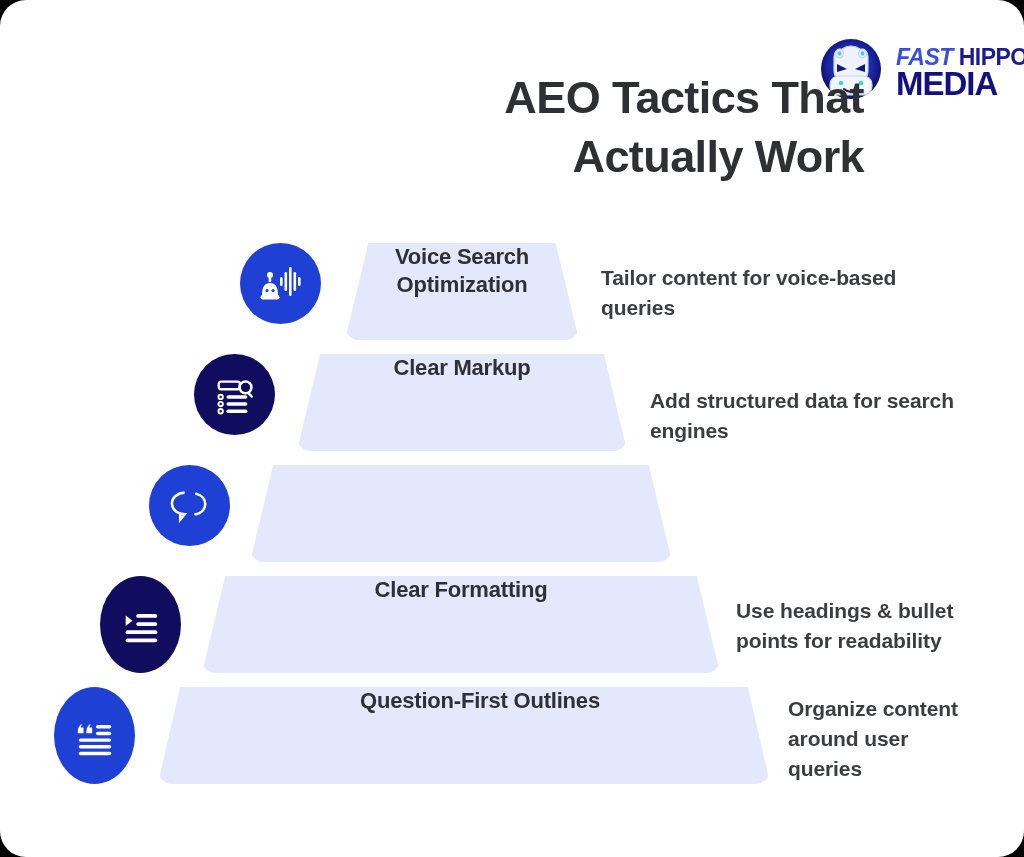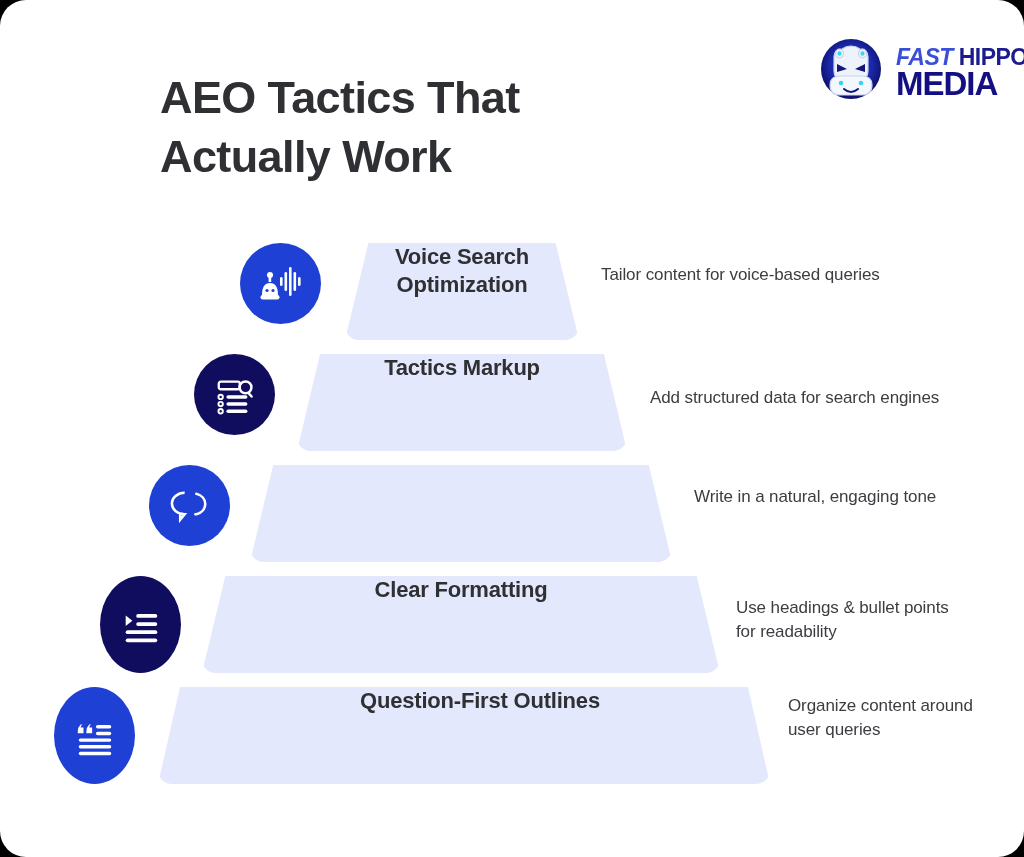--- a/index.html
+++ b/index.html
@@ -61,21 +61,21 @@
     letter-spacing: -1px;
     margin-top: 1px;
   }
 
   
   #title {
     position: absolute;
     top: 68px;
     left: 160px;
     width: 704px;
-    text-align: left;
+    text-align: right;
     font-size: 45px;
     font-weight: bold;
     color: #2f3033;
     line-height: 1.32;
     letter-spacing: -0.6px;
   }
 
   
   #pyramid {
     position: absolute;
@@ -112,24 +112,25 @@
     font-size: 22px;
     font-weight: bold;
     color: #2f3033;
     text-align: center;
     line-height: 1.28;
     letter-spacing: -0.2px;
     padding: 0 14px;
   }
   .desc {
     position: absolute;
-    font-size: 17px;
+    font-size: 21px;
     color: #3b3d41;
     line-height: 1.42;
     letter-spacing: -0.1px;
+    font-weight: bold;
   }
 </style>
 </head>
 <body>
 
 <div id="page">
 
   <div id="logo">
     <div id="logo-mark">
       <svg viewBox="0 0 74 74" width="74" height="74">
@@ -208,37 +209,36 @@
             <circle cx="8" cy="32.5" r="2.3" fill="none" stroke="#ffffff" stroke-width="2"></circle>
             <rect x="14" y="30.7" width="22" height="3.6" rx="1.8"></rect>
             <circle cx="8" cy="40" r="2.3" fill="none" stroke="#ffffff" stroke-width="2"></circle>
             <rect x="14" y="38.2" width="22" height="3.6" rx="1.8"></rect>
           </g>
         </svg>
       </div>
       <div class="band" style="left:297px;width:330px;clip-path:polygon(7% 0%, 93% 0%, 100% 100%, 0% 100%);background:#e3e8fc;border-radius:14px;">
       </div>
       <div class="band" style="left:297px;width:330px;background:transparent;">
-        <div class="band-label">Tactics Markup</div>
+        <div class="band-label">Clear Markup</div>
       </div>
       <div class="desc" style="left:650px;top:32px;width:310px;">Add structured data for search engines</div>
     </div>
 
     <div class="row">
       <div class="icon-badge round" style="left:149px;background:#1f40d4;">
         <svg viewBox="0 0 46 46" width="45" height="45">
           <g fill="none" stroke="#ffffff" stroke-width="2.6" stroke-linecap="round">
             <path d="M30 11 a13 11 0 0 1 0 21 l-1 0"></path>
             <path d="M18 10 a13 11 0 1 0 0 22 l-4.5 5.5 l0 -6.2 a13 11 0 0 1 4.5 -21.3 z"></path>
           </g>
         </svg>
       </div>
       <div class="band" style="left:250px;width:422px;clip-path:polygon(5.5% 0%, 94.5% 0%, 100% 100%, 0% 100%);background:#e3e8fc;border-radius:14px;">
       </div>
-      <div class="desc" style="left:694px;top:20px;width:270px;">Write in a natural, engaging tone</div>
     </div>
 
     <div class="row">
       <div class="icon-badge" style="left:100px;background:#100c5e;">
         <svg viewBox="0 0 46 46" width="44" height="44">
           <g fill="#ffffff">
             <path d="M7 13 l7 5.5 l-7 5.5 z"></path>
             <rect x="18" y="11.5" width="22" height="4" rx="2"></rect>
             <rect x="18" y="20" width="22" height="4" rx="2"></rect>
             <rect x="7" y="28.5" width="33" height="4" rx="2"></rect>

